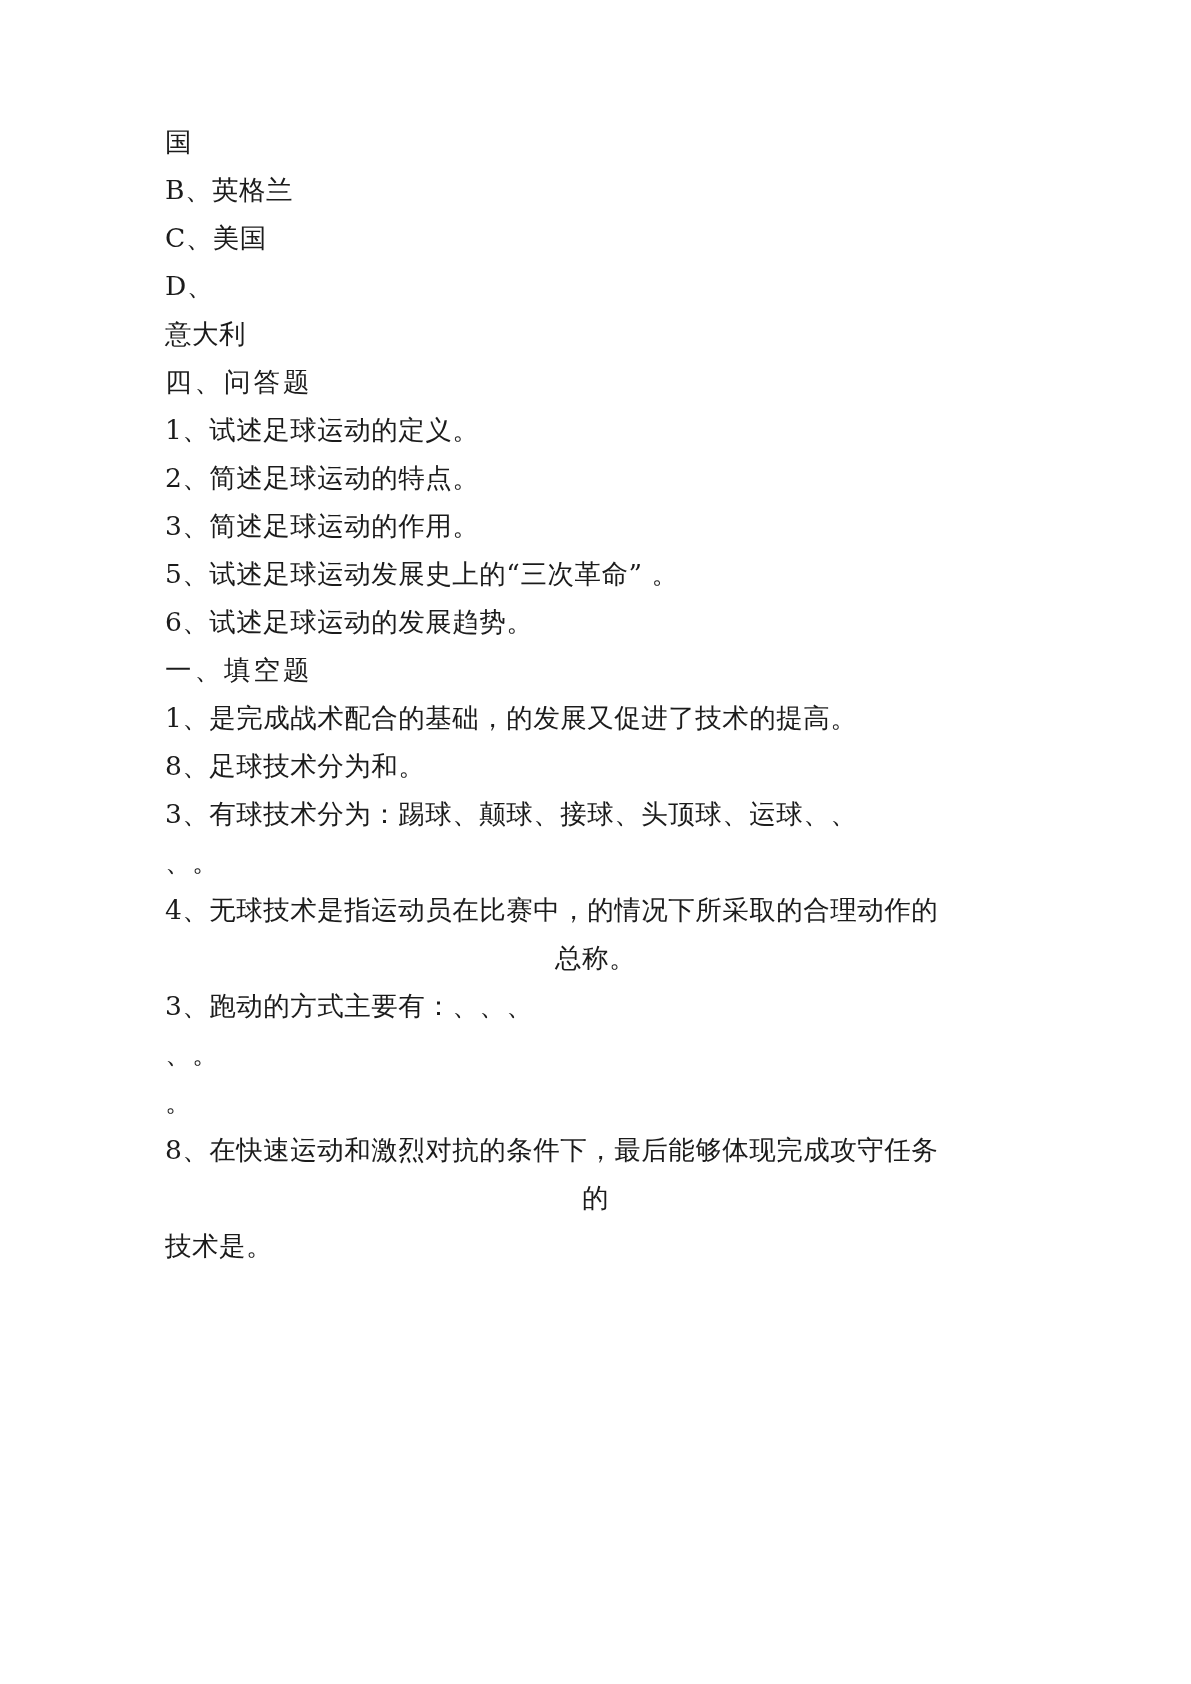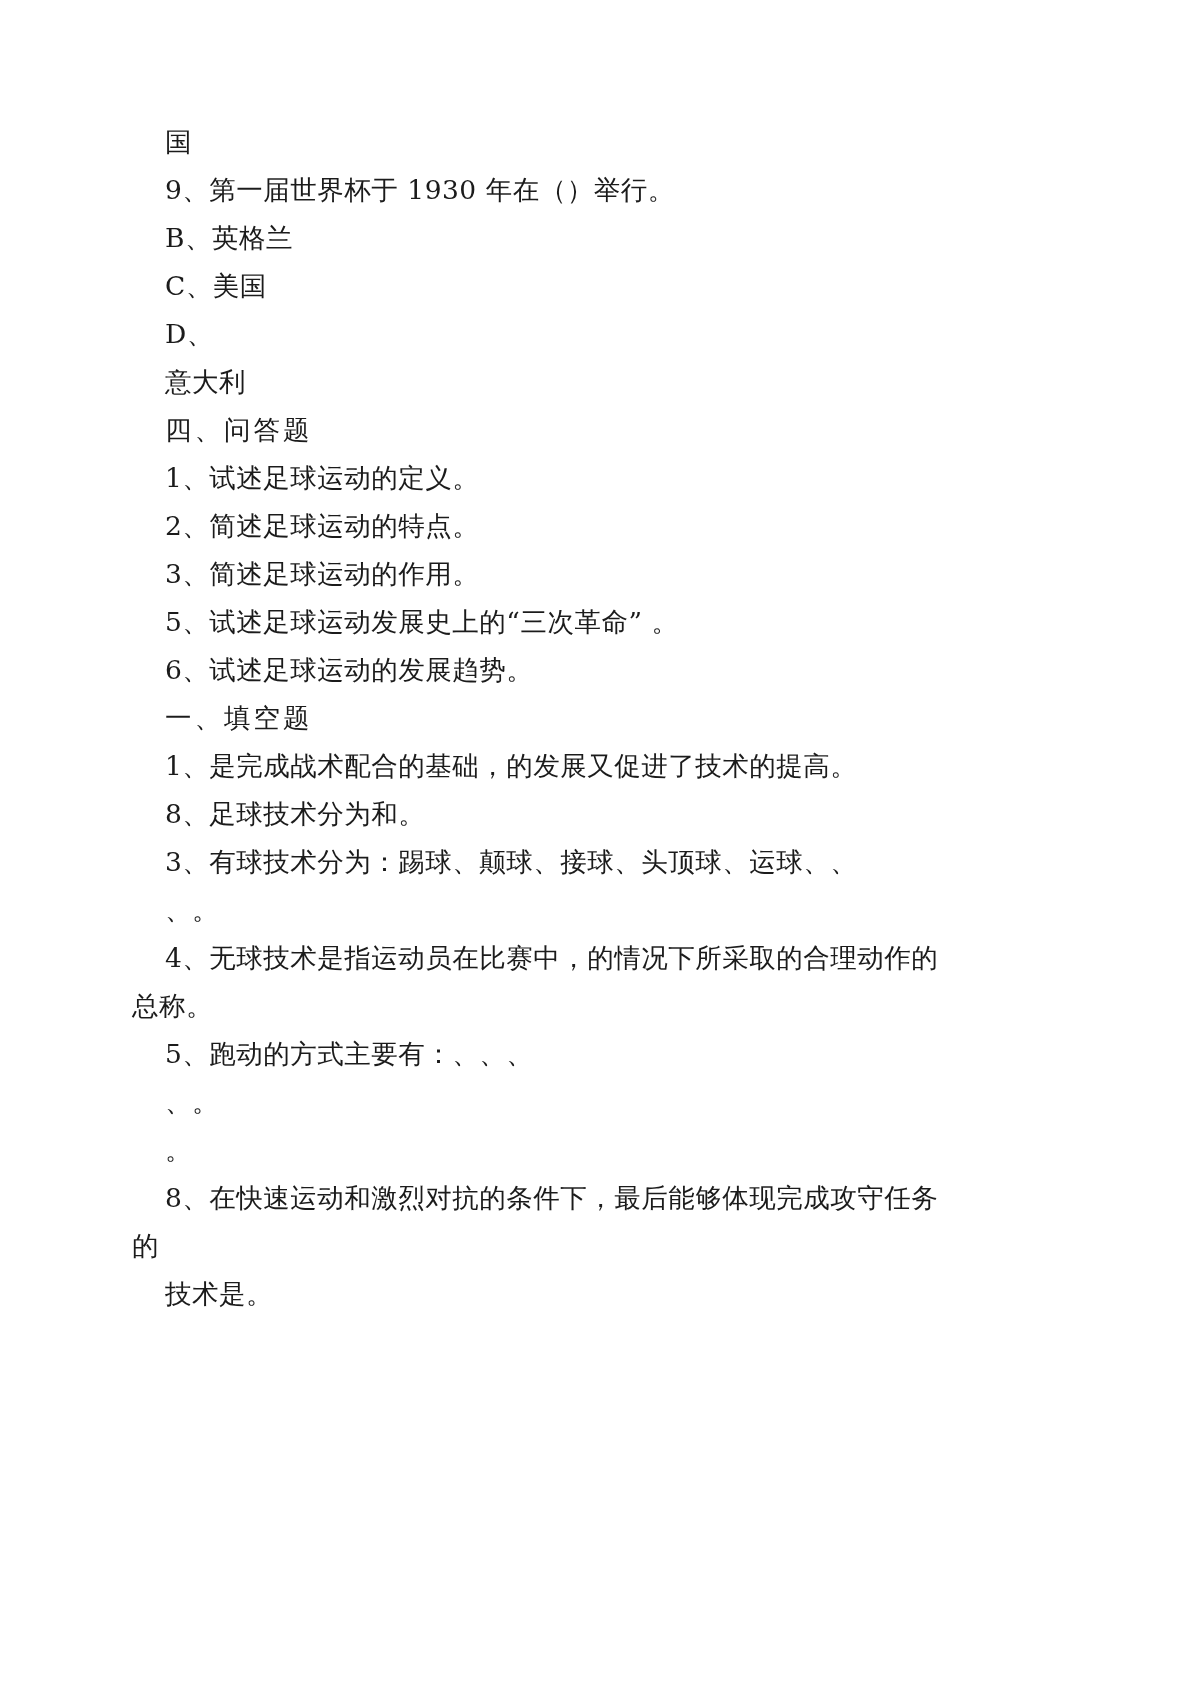--- a/index.html
+++ b/index.html
@@ -34,49 +34,49 @@
     white-space: pre-wrap;
     letter-spacing: 0.5px;
   }
   
   .ind {
     padding-left: 33px;
   }
   
   .flush {
     padding-left: 0;
+    text-align: center;
   }
   .spaced {
     letter-spacing: 3px;
   }
 </style>
 </head>
 <body>
 
 <div class="page">
   <div class="doc-body" id="doc-body">
       <div class="line ind">国</div>
-      <div class="line ind">9、第一届世界杯于 1930 年在（）举行。</div>
       <div class="line ind">B、英格兰</div>
       <div class="line ind">C、美国</div>
       <div class="line ind">D、</div>
       <div class="line ind">意大利</div>
       <div class="line ind spaced">四、问答题</div>
       <div class="line ind">1、试述足球运动的定义。</div>
       <div class="line ind">2、简述足球运动的特点。</div>
       <div class="line ind">3、简述足球运动的作用。</div>
       <div class="line ind">5、试述足球运动发展史上的“三次革命” 。</div>
       <div class="line ind">6、试述足球运动的发展趋势。</div>
       <div class="line ind spaced">一、填空题</div>
       <div class="line ind">1、是完成战术配合的基础，的发展又促进了技术的提高。</div>
       <div class="line ind">8、足球技术分为和。</div>
       <div class="line ind">3、有球技术分为：踢球、颠球、接球、头顶球、运球、、</div>
       <div class="line ind">、。</div>
       <div class="line ind">4、无球技术是指运动员在比赛中，的情况下所采取的合理动作的</div>
       <div class="line flush">总称。</div>
-      <div class="line ind">5、跑动的方式主要有：、、、</div>
+      <div class="line ind">3、跑动的方式主要有：、、、</div>
       <div class="line ind">、。</div>
       <div class="line ind">。</div>
       <div class="line ind">8、在快速运动和激烈对抗的条件下，最后能够体现完成攻守任务</div>
       <div class="line flush">的</div>
       <div class="line ind">技术是。</div>
     </div>
 </div>
 
 </body></html>

